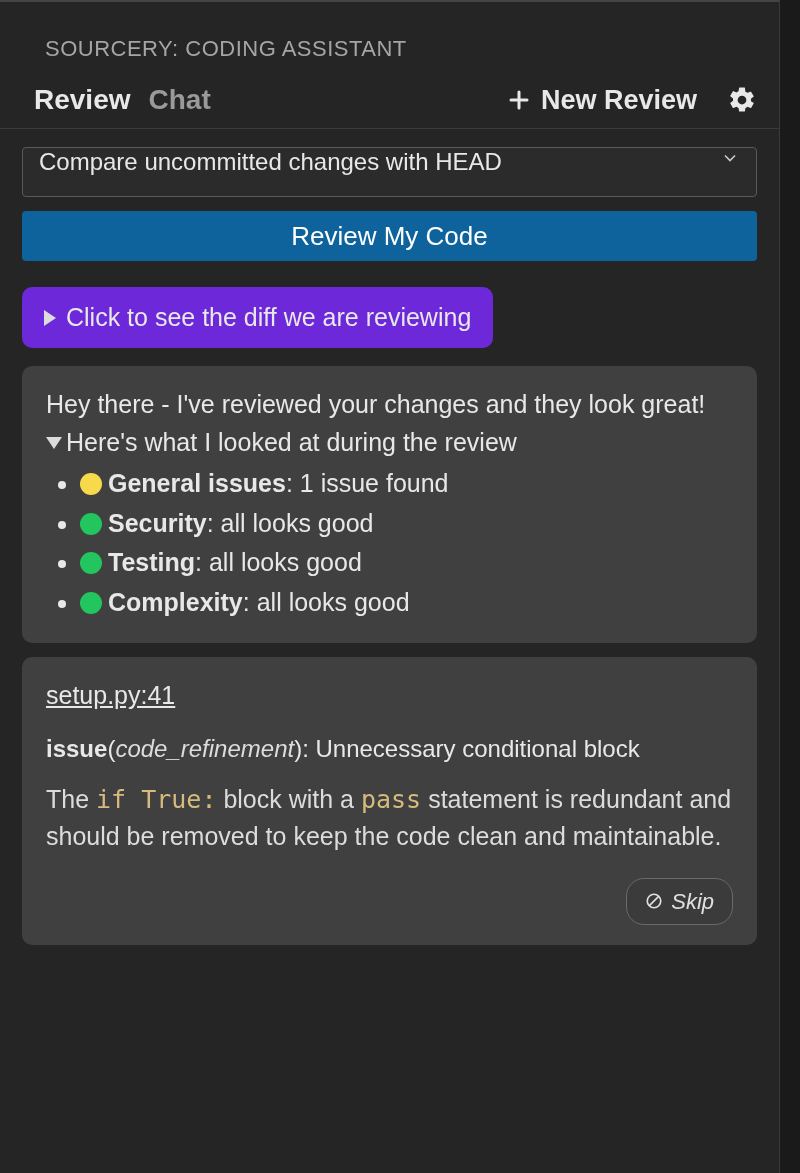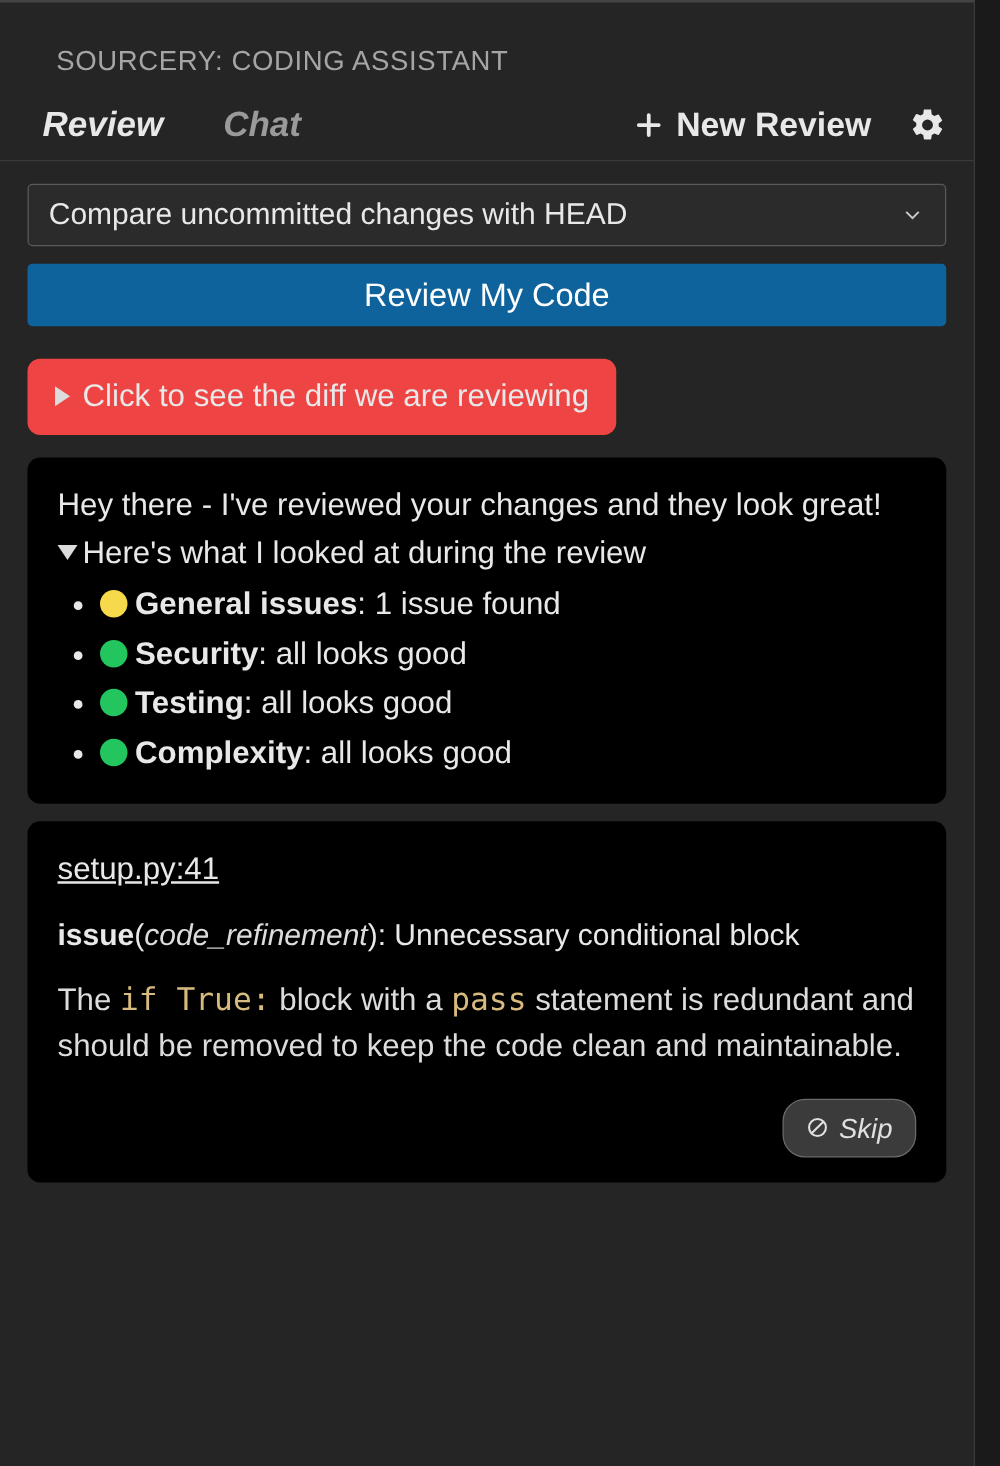--- a/index.html
+++ b/index.html
@@ -24,21 +24,21 @@
     font-size: 22px;
     letter-spacing: 0.5px;
     color: #a5a5a5;
   }
   .tabs-row {
     display: flex;
     align-items: center;
     padding: 8px 22px 12px 34px;
     border-bottom: 1px solid #3a3a3a;
   }
-  .tabs { display: flex; gap: 48px; font-style: italic; }
+  .tabs { display: flex; gap: 18px; }
   .tab {
     font-size: 28px;
     font-weight: 700;
     color: #9a9a9a;
     cursor: pointer;
   }
   .tab.active { color: #e8e8e8; }
   .spacer { flex: 1; }
   .new-review-btn {
     display: flex;
@@ -57,50 +57,50 @@
   .controls {
     padding: 18px 22px 0 22px;
   }
   .dropdown {
     width: 100%;
     height: 50px;
     background: #2b2b2b;
     border: 1px solid #5a5a5a;
     border-radius: 4px;
     display: flex;
-    align-items: center;
+    align-items: flex-start;
     justify-content: space-between;
     padding: 0 16px;
     font-size: 24px;
     color: #e8e8e8;
     cursor: pointer;
   }
   .chevron { color: #c8c8c8; }
   .primary-btn {
     width: 100%;
     height: 50px;
     margin-top: 14px;
     background: #0e639c;
     border: none;
     border-radius: 4px;
     color: #fff;
     font-size: 26px;
     cursor: pointer;
   }
   .content { padding: 26px 22px 0 22px; }
   .card {
-    background: #000000;
+    background: #404040;
     border-radius: 10px;
     padding: 20px 24px 20px 24px;
     margin-bottom: 14px;
     font-size: 25px;
     line-height: 1.5;
   }
   .disclosure-card {
-    background: #ef4444;
+    background: #6d28d9;
     border-radius: 10px;
     padding: 16px 22px;
     font-size: 25px;
     display: inline-flex;
     align-items: center;
     gap: 10px;
     margin-bottom: 18px;
     cursor: pointer;
   }
   .tri-right::before {

